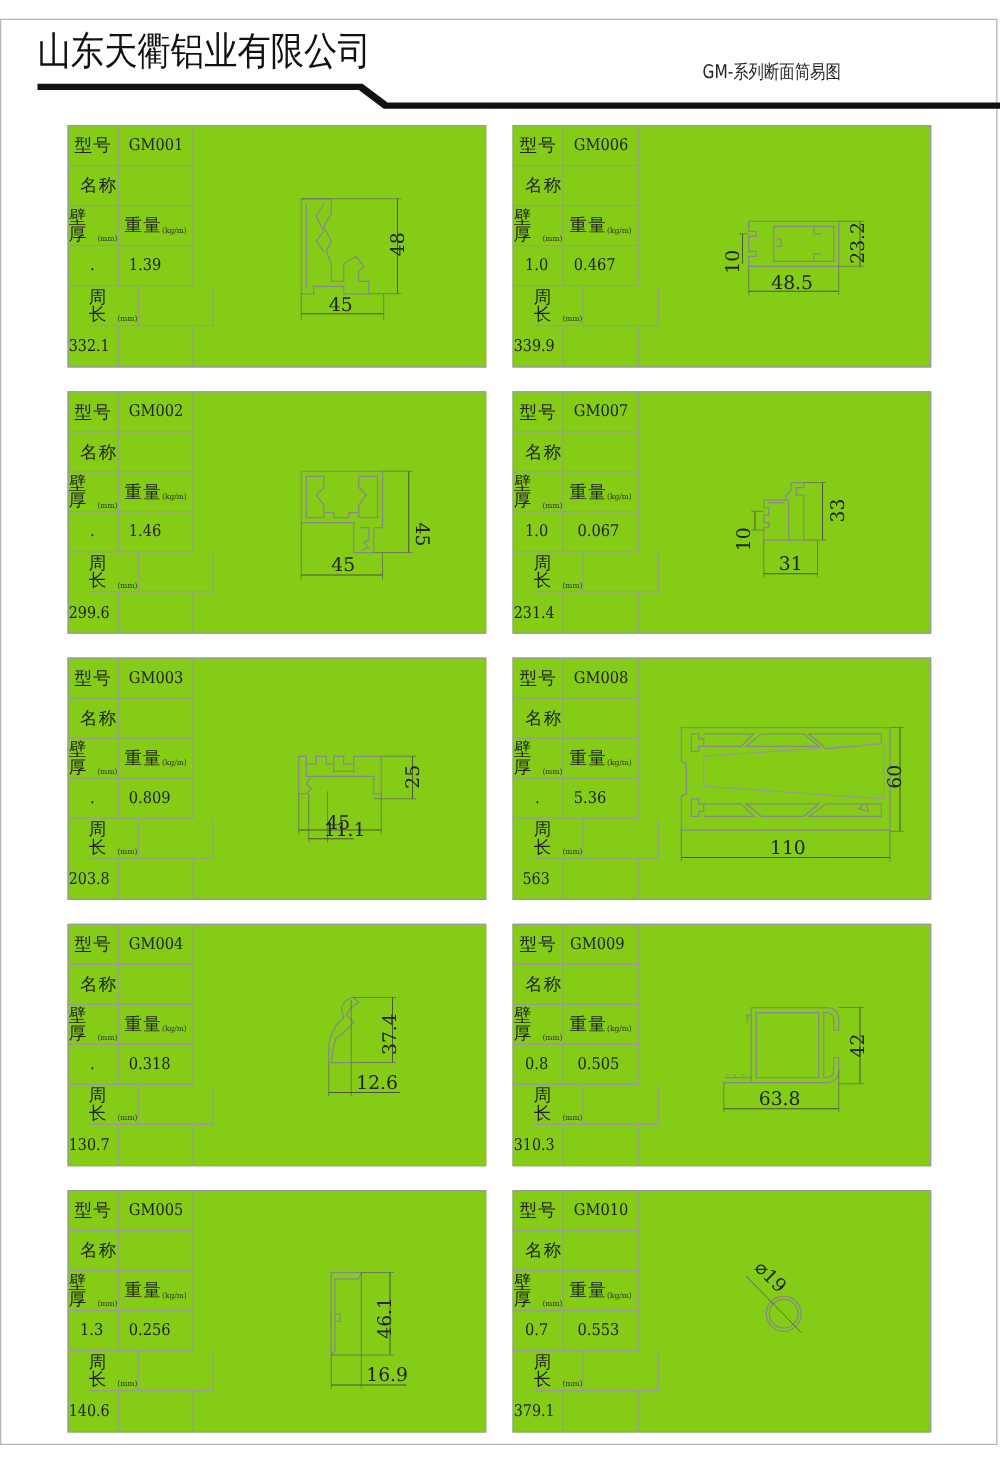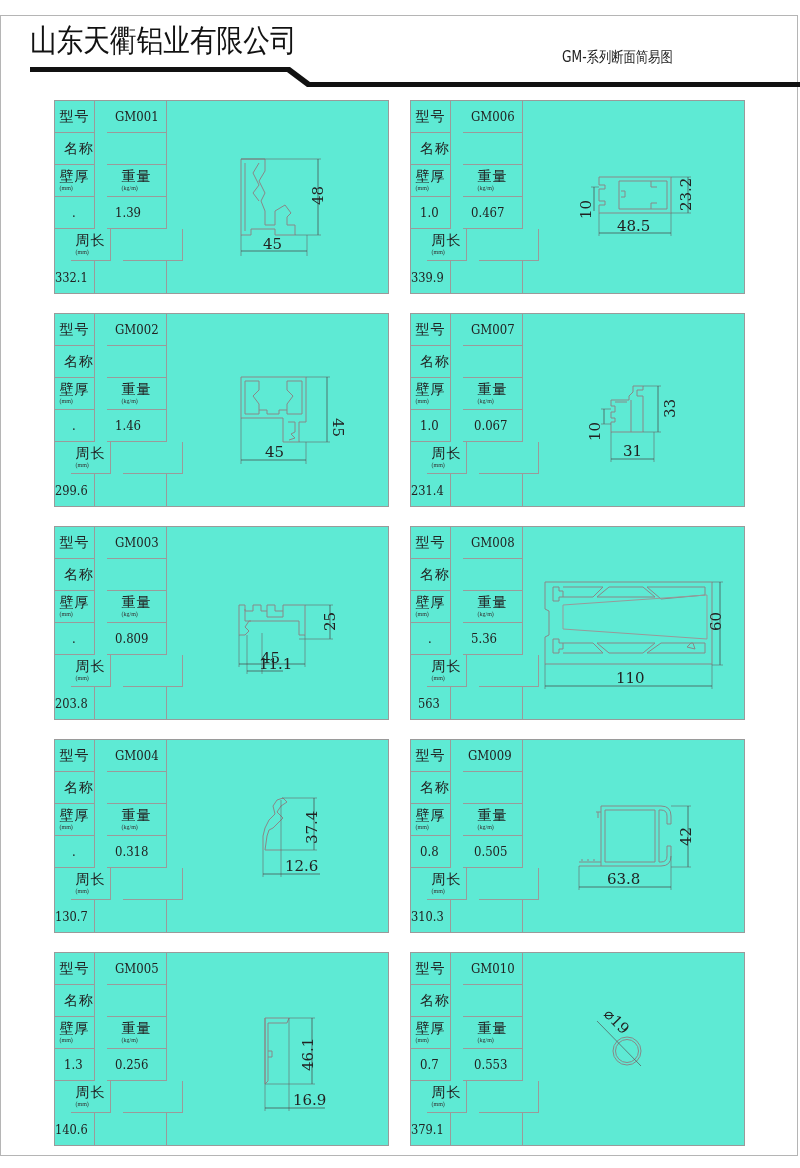--- a/index.html
+++ b/index.html
@@ -8,34 +8,34 @@
   .page-border { position:absolute; left:0; top:15px; width:798px; height:1141px;
                  border:1px solid #b5b5b5; box-sizing:border-box; }
   .company { position:absolute; left:30px; top:20px; font-size:31px; letter-spacing:0px;
              font-family:"DejaVu Sans","Liberation Sans",sans-serif; color:#111;
              transform:scaleX(0.86); transform-origin:left top; font-weight:400; }
   .subtitle { position:absolute; left:562px; top:48px; font-size:15px; color:#222;
               font-family:"DejaVu Sans","Liberation Sans",sans-serif;
               transform:scaleX(0.82); transform-origin:left top; }
   .header-rule { position:absolute; left:0; top:60px; width:800px; height:30px; }
   .panel { position:absolute; width:335px; height:194px; border:1px solid #9a9a9a;
-           box-sizing:border-box; background:#5eead4; }
+           box-sizing:border-box; background:#84cc16; }
   .panel .grid { position:absolute; left:0; top:0; width:100px; height:192px; }
   .cell { position:absolute; box-sizing:border-box; border-right:1px solid #9a9a9a;
           border-bottom:1px solid #9a9a9a; display:flex; align-items:center; }
   .c-label { left:0; width:40px; justify-content:center; }
-  .c-val { left:52px; width:60px; padding-left:8px; }
+  .c-val { left:40px; width:60px; padding-left:8px; }
   .row0 { top:0; height:32px; }
   .row1 { top:32px; height:32px;justify-content:flex-end; }
   .row2 { top:64px; height:32px; }
   .row3 { top:96px; height:32px; }
   .row4 { top:128px; height:32px;margin-left:16px; }
   .row5 { top:160px; height:32px; border-bottom:none; }
   .lbl { font-size:14px; letter-spacing:1px; color:#222; }
-  .lbl-stack { display:flex; flex-direction:column; align-items:flex-start; line-height:1;font-family:Liberation Serif, serif; }
+  .lbl-stack { display:flex; flex-direction:row; align-items:flex-end; line-height:1; }
   .unit { font-size:6px; color:#333; margin-top:1px; }
   .val { font-size:13px; color:#222; font-family:"DejaVu Serif","Liberation Serif",serif;
          transform:scaleX(0.9); transform-origin:left center; white-space:nowrap; }
   .val-center { justify-content:center; padding-left:0; }
   .weight-head { justify-content:center; padding-left:0; }
   .perim { left:0; width:40px; padding-left:0; }
   .perim .val { font-size:13px; transform:scaleX(0.88); }
   .drawing { position:absolute; left:100px; top:0; width:233px; height:192px; }
   .drawing svg { position:absolute; left:0; top:0; width:233px; height:192px; overflow:visible; }
   .dimtxt { font-family:"DejaVu Serif","Liberation Serif",serif; fill:#222; font-size:15px; }

